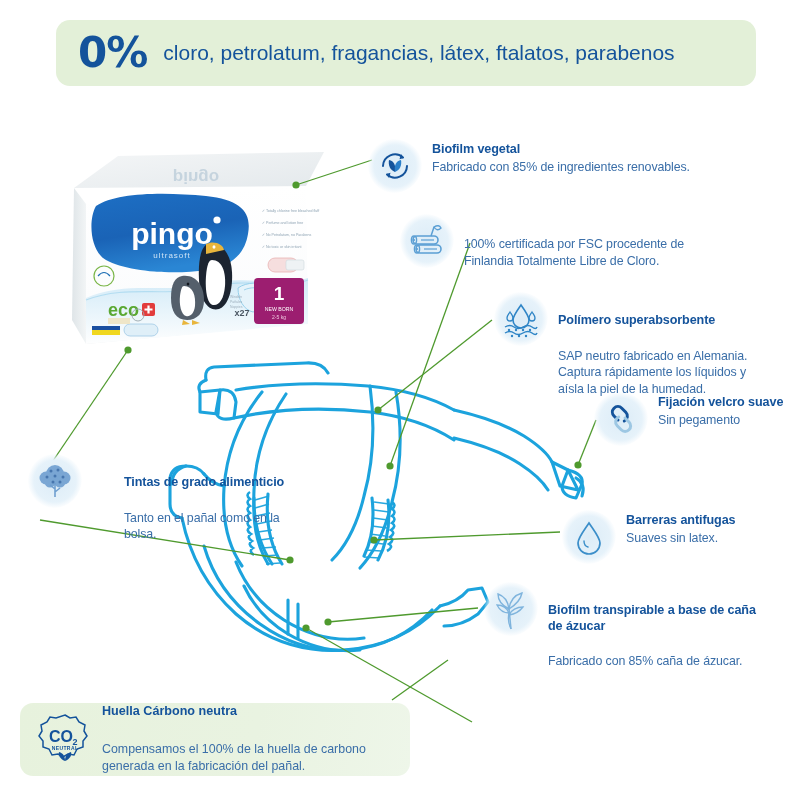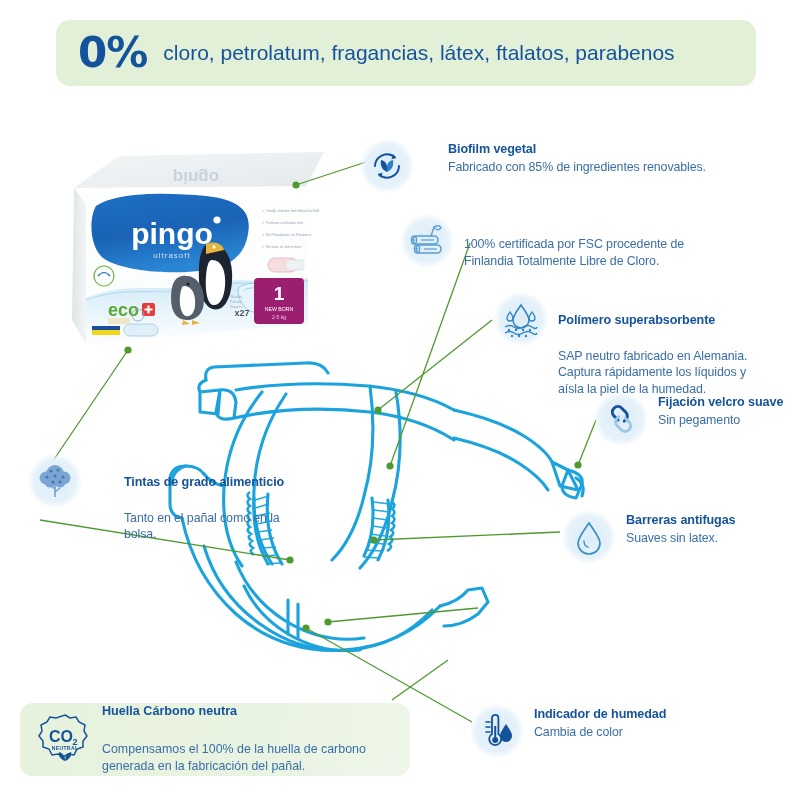--- a/index.html
+++ b/index.html
@@ -289,21 +289,21 @@
       <circle cx="390" cy="466" r="3.6"></circle>
       <circle cx="378" cy="410" r="3.6"></circle>
       <circle cx="578" cy="465" r="3.6"></circle>
       <circle cx="374" cy="540" r="3.6"></circle>
       <circle cx="328" cy="622" r="3.6"></circle>
       <circle cx="306" cy="628" r="3.6"></circle>
       <circle cx="290" cy="560" r="3.6"></circle>
     </g>
   </svg>
 
-  <div class="ann" style="left:358px; top:137px; width:360px;gap:24px;">
+  <div class="ann" style="left:366px; top:137px; width:360px;">
     <div class="ico">
       <div class="blob"></div>
       <svg width="36" height="36" viewBox="0 0 36 36">
         <path d="M6 18 a12 12 0 0 1 20 -8.6" fill="none" stroke="#14539b" stroke-width="2" stroke-linecap="round"></path>
         <path d="M30 18 a12 12 0 0 1 -20 8.6" fill="none" stroke="#14539b" stroke-width="2" stroke-linecap="round"></path>
         <path d="M24 6 l3 4 l-4.5 1.3 z" fill="#14539b"></path>
         <path d="M12 30 l-3 -4 l4.5 -1.3 z" fill="#14539b"></path>
         <path d="M18 24 C 13 22, 11 17, 12 12 C 17 13, 19 17, 18 24 Z" fill="#14539b"></path>
         <path d="M18 24 C 23 22, 25 17, 24 12 C 19 13, 17 17, 18 24 Z" fill="#2a7fc9"></path>
       </svg>
@@ -385,39 +385,39 @@
         <path d="M16 4 C 22 13, 27 19, 27 24 a11 11 0 0 1 -22 0 C 5 19, 10 13, 16 4 Z" fill="none" stroke="#3b8ec9" stroke-width="1.7"></path>
         <path d="M11 22 q0 5 4 6" fill="none" stroke="#3b8ec9" stroke-width="1.4" stroke-linecap="round"></path>
       </svg>
     </div>
     <div class="txt">
       <div class="ttl">Barreras antifugas</div>
       <div class="sub">Suaves sin latex.</div>
     </div>
   </div>
 
-
-  <div class="ann" style="left:468px; top:702px; width:260px;">
-    <div class="ico">
-      <div class="blob"></div>
-      <svg width="34" height="38" viewBox="0 0 34 38">
-        <path d="M12 6 a3.2 3.2 0 0 1 6.4 0 v16 a6 6 0 1 1 -6.4 0 z" fill="none" stroke="#14539b" stroke-width="1.8"></path>
-        <circle cx="15.2" cy="28" r="3" fill="#14539b"></circle>
-        <line x1="15.2" y1="14" x2="15.2" y2="26" stroke="#14539b" stroke-width="2"></line>
-        <line x1="6" y1="10" x2="10" y2="10" stroke="#14539b" stroke-width="1.6" stroke-linecap="round"></line>
-        <line x1="6" y1="15" x2="10" y2="15" stroke="#14539b" stroke-width="1.6" stroke-linecap="round"></line>
-        <line x1="6" y1="20" x2="10" y2="20" stroke="#14539b" stroke-width="1.6" stroke-linecap="round"></line>
-        <path d="M26 12 C 30 18, 32 21, 32 24 a6 6 0 0 1 -12 0 C 20 21, 22 18, 26 12 Z" fill="#14539b"></path>
-      </svg>
-    </div>
-    <div class="txt">
-      <div class="ttl">Indicador de humedad</div>
-      <div class="sub">Cambia de color</div>
-    </div>
-  </div>
+  <div class="ann" style="left:482px; top:580px; width:300px;">
+    <div class="ico">
+      <div class="blob"></div>
+      <svg width="36" height="44" viewBox="0 0 36 44">
+        <path d="M18 42 L 16 22" fill="none" stroke="#7fb4dd" stroke-width="1.5"></path>
+        <path d="M16 22 C 8 18, 5 12, 5 7 C 11 9, 15 14, 16 22 Z" fill="none" stroke="#7fb4dd" stroke-width="1.4"></path>
+        <path d="M16 22 C 24 17, 28 11, 29 6 C 22 8, 17 14, 16 22 Z" fill="none" stroke="#7fb4dd" stroke-width="1.4"></path>
+        <path d="M16 26 C 10 26, 6 22, 4 18 C 10 18, 14 21, 16 26 Z" fill="none" stroke="#7fb4dd" stroke-width="1.3"></path>
+        <path d="M16 28 C 22 27, 27 24, 30 20 C 24 20, 18 23, 16 28 Z" fill="none" stroke="#7fb4dd" stroke-width="1.3"></path>
+        <path d="M18 42 q -4 -8 -2 -16" fill="none" stroke="#7fb4dd" stroke-width="1.3"></path>
+      </svg>
+    </div>
+    <div class="txt" style="white-space:pre-line;">
+      <div class="ttl">Biofilm transpirable a base de caña
+de ázucar</div>
+      <div class="sub">Fabricado con 85% caña de ázucar.</div>
+    </div>
+  </div>
+
 
   <div class="ann" style="left:26px; top:452px; width:280px;">
     <div class="ico">
       <div class="blob"></div>
       <svg width="40" height="40" viewBox="0 0 40 40">
         <g fill="#6f9fd0" opacity="0.9">
           <circle cx="20" cy="13" r="9"></circle>
           <circle cx="11" cy="17" r="6.5"></circle>
           <circle cx="29" cy="17" r="6.5"></circle>
           <circle cx="15" cy="21" r="5.5"></circle>

